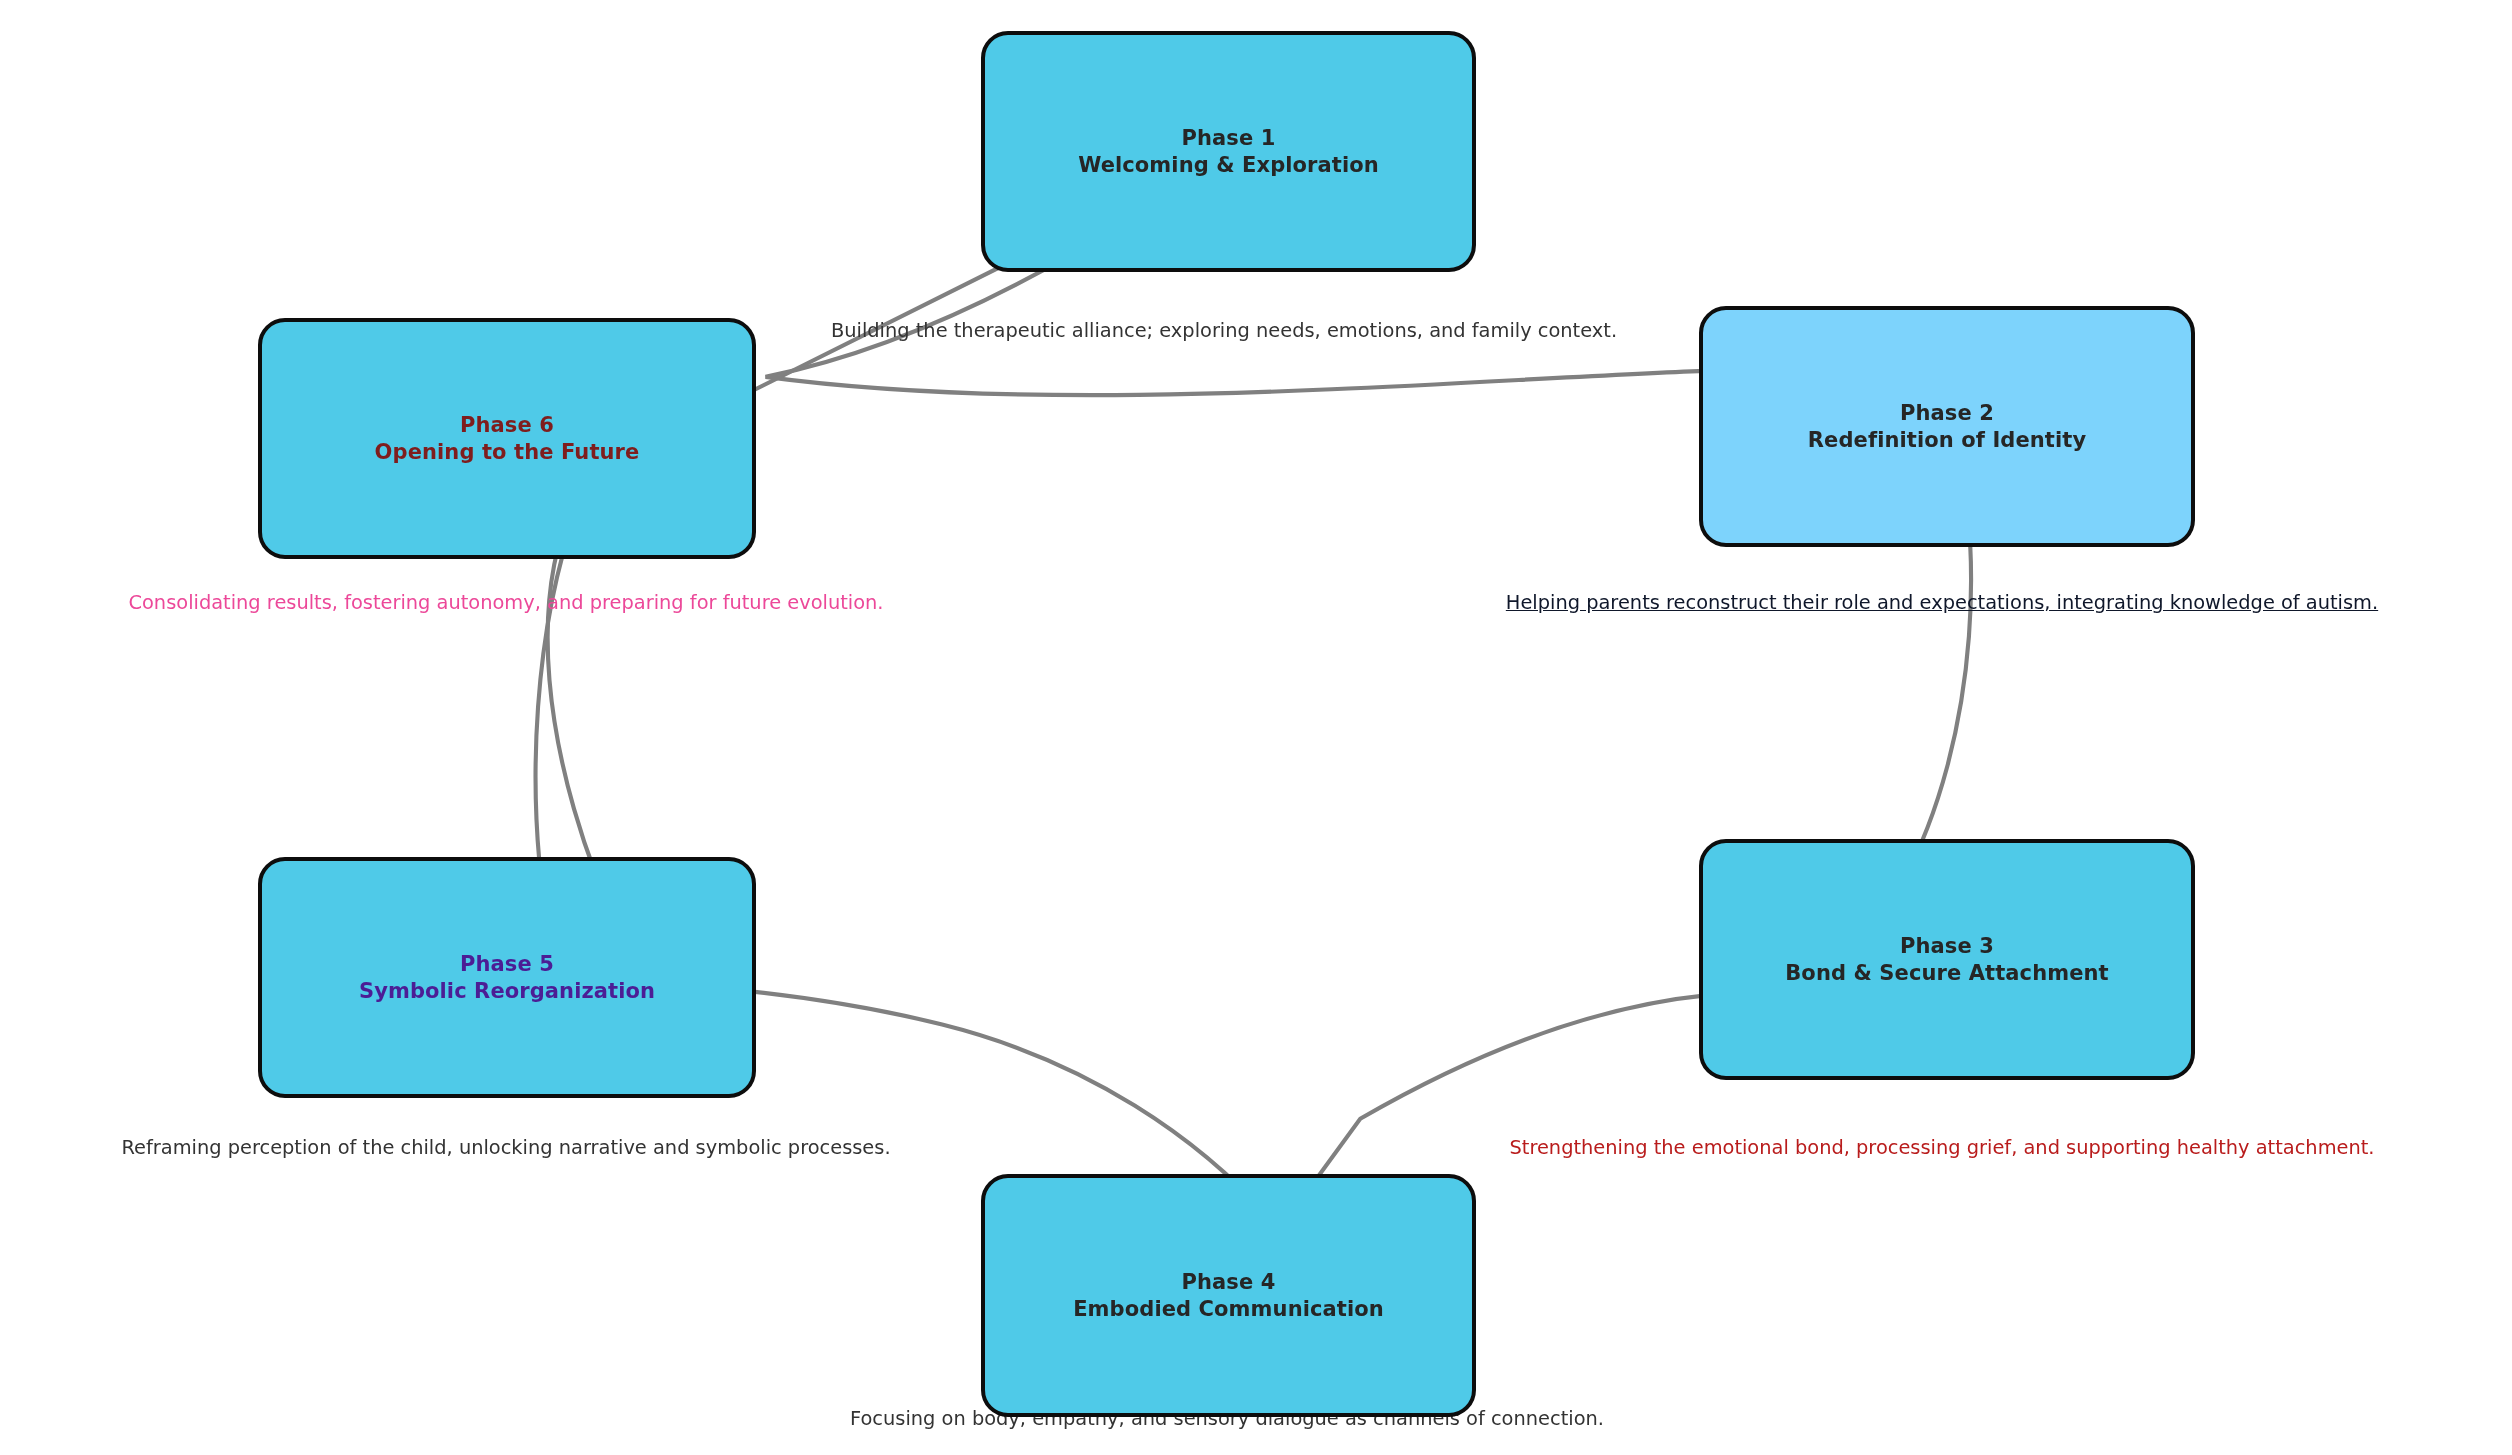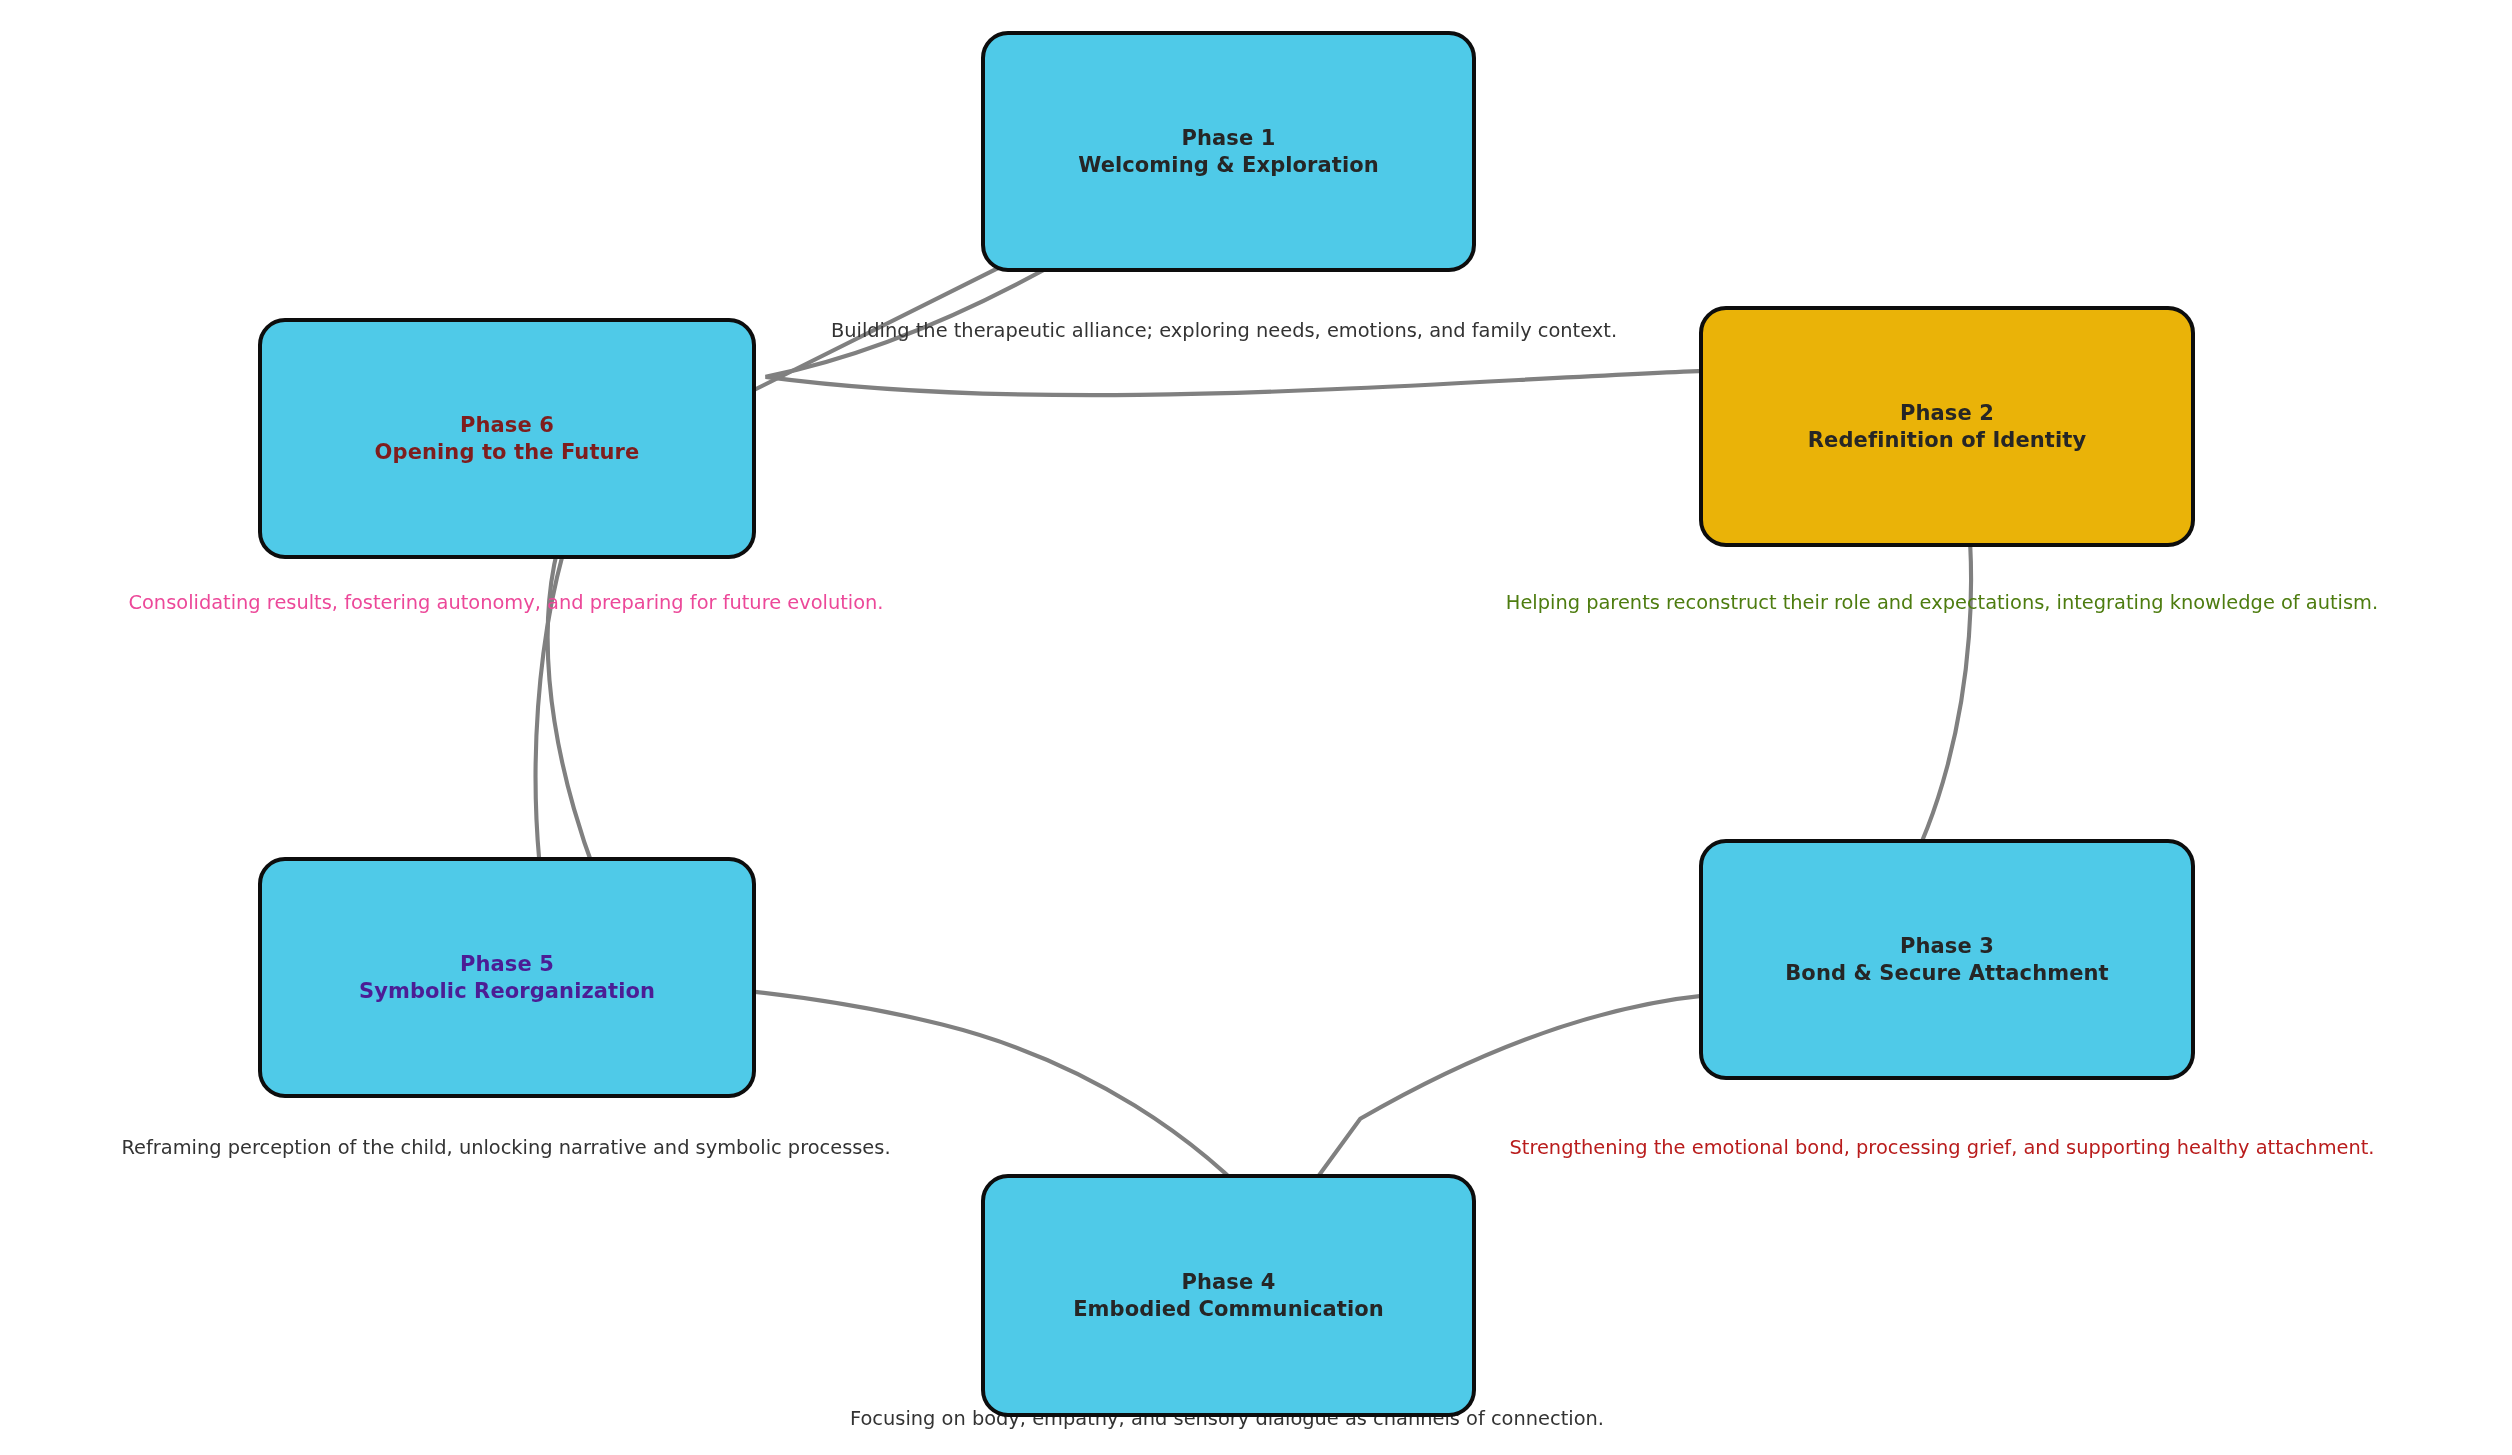--- a/index.html
+++ b/index.html
@@ -81,21 +81,21 @@
     <path d="M 2175 2090 C 2040 1930, 1840 1800, 1600 1740 C 1400 1690, 1180 1668, 940 1662 L 880 1660" fill="none" stroke="#808080" stroke-width="7" marker-end="url(#arrowhead)"></path>
 
     <path d="M 935 1600 C 890 1360, 900 1040, 1005 800 L 1060 700" fill="none" stroke="#808080" stroke-width="7"></path>
   </svg>
 
   <div class="node" style="left: 981px; top: 31px; width: 495px; height: 241px; background: rgb(79, 202, 232); border-color: rgb(13, 13, 13); color: rgb(38, 38, 38);">
     <span class="node-text">Phase 1
 Welcoming &amp; Exploration</span>
   </div>
 
-  <div class="node" style="left: 1699px; top: 306px; width: 496px; height: 241px; background: #eab308; border-color: rgb(13, 13, 13); color: rgb(38, 38, 38);">
+  <div class="node" style="left: 1699px; top: 306px; width: 496px; height: 241px; background: #7dd3fc; border-color: rgb(13, 13, 13); color: rgb(38, 38, 38);">
     <span class="node-text">Phase 2
 Redefinition of Identity</span>
   </div>
 
   <div class="node" style="left: 1699px; top: 839px; width: 496px; height: 241px; background: rgb(79, 202, 232); border-color: rgb(13, 13, 13); color: rgb(38, 38, 38);">
     <span class="node-text">Phase 3
 Bond &amp; Secure Attachment</span>
   </div>
 
   <div class="node" style="left: 981px; top: 1174px; width: 495px; height: 243px; background: rgb(79, 202, 232); border-color: rgb(13, 13, 13); color: rgb(38, 38, 38);">
@@ -107,20 +107,20 @@
     <span class="node-text">Phase 5
 Symbolic Reorganization</span>
   </div>
 
   <div class="node" style="left: 258px; top: 318px; width: 498px; height: 241px; background: rgb(79, 202, 232); border-color: rgb(13, 13, 13); color: #7f1d1d;">
     <span class="node-text">Phase 6
 Opening to the Future</span>
   </div>
 
   <div class="edge-label" style="color: rgb(51, 51, 51); left: 1224px; top: 319px; transform: translateX(-50%);">Building the therapeutic alliance; exploring needs, emotions, and family context.</div>
-  <div class="edge-label" style="color: #4d7c0f; left: 1942px; top: 591px; transform: translateX(-50%);">Helping parents reconstruct their role and expectations, integrating knowledge of autism.</div>
+  <div class="edge-label" style="color: #0f172a; left: 1942px; top: 591px; transform: translateX(-50%); text-decoration: underline;">Helping parents reconstruct their role and expectations, integrating knowledge of autism.</div>
   <div class="edge-label" style="color: #b91c1c; left: 1942px; top: 1136px; transform: translateX(-50%);">Strengthening the emotional bond, processing grief, and supporting healthy attachment.</div>
   <div class="edge-label" style="color: rgb(51, 51, 51); left: 1227px; top: 1407px; transform: translateX(-50%);">Focusing on body, empathy, and sensory dialogue as channels of connection.</div>
   <div class="edge-label" style="color: rgb(51, 51, 51); left: 506px; top: 1136px; transform: translateX(-50%);">Reframing perception of the child, unlocking narrative and symbolic processes.</div>
   <div class="edge-label" style="color: #ec4899; left: 506px; top: 591px; transform: translateX(-50%);">Consolidating results, fostering autonomy, and preparing for future evolution.</div>
 
 </div>
 
 
 </body></html>

